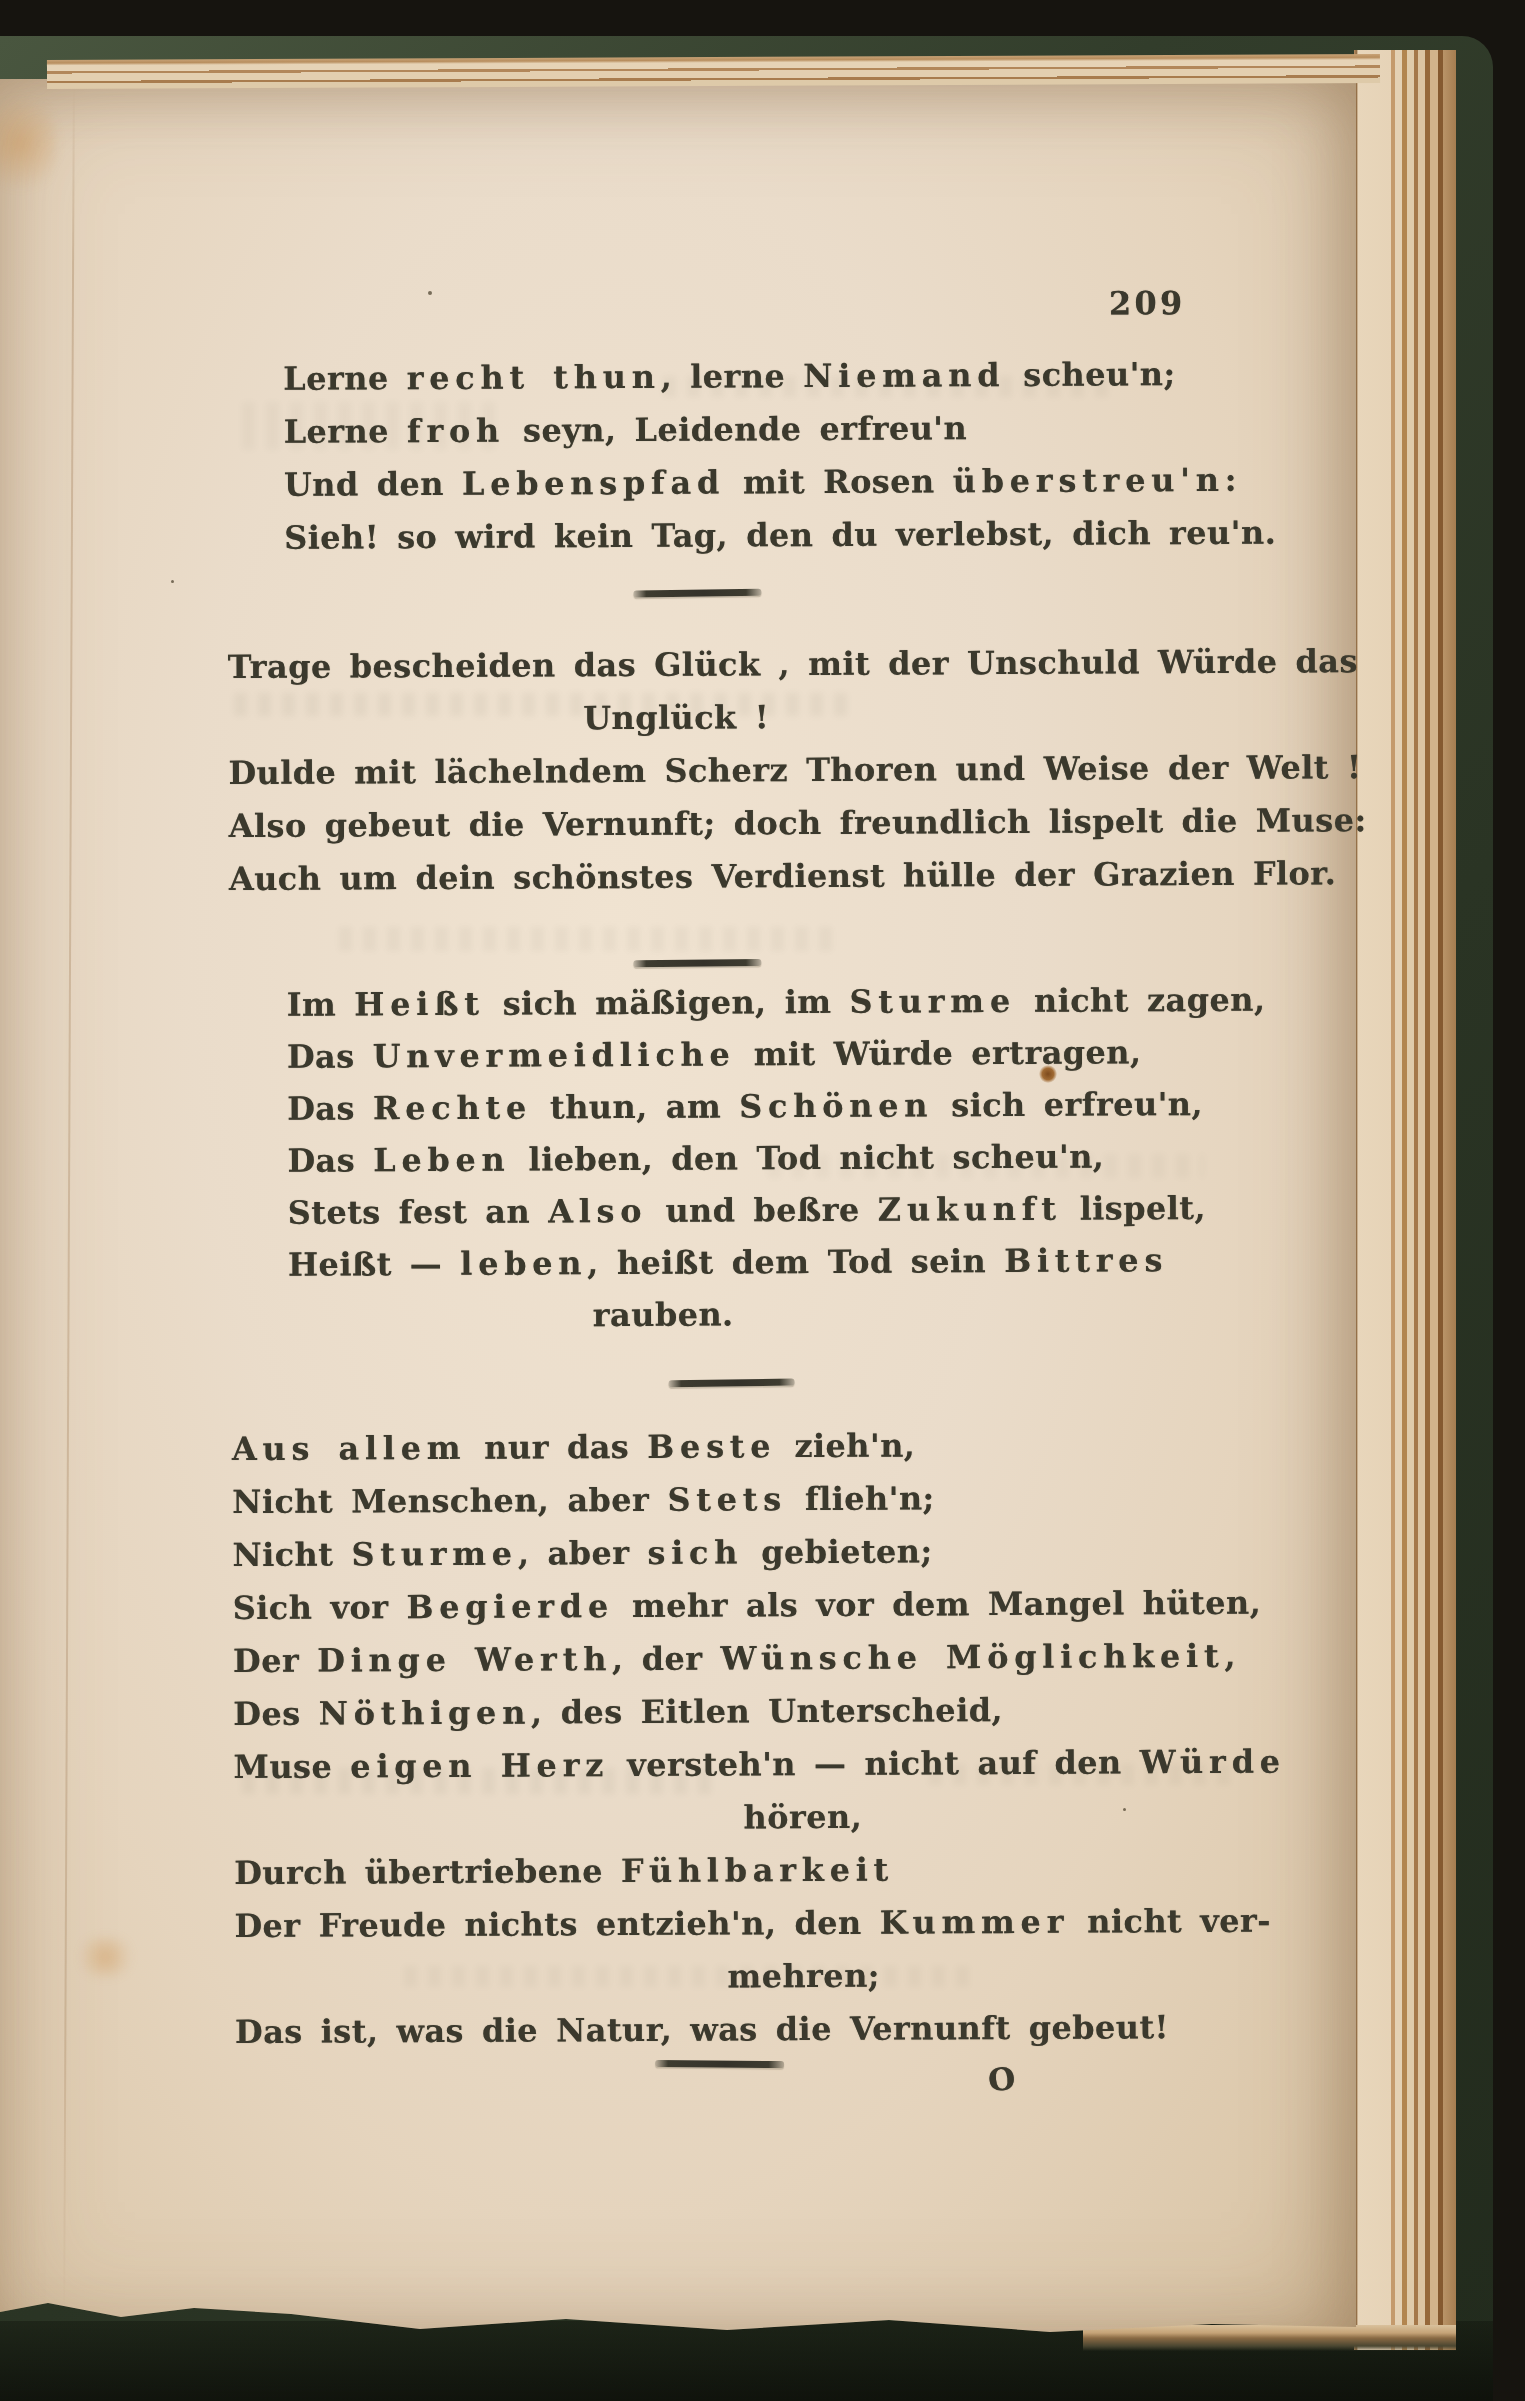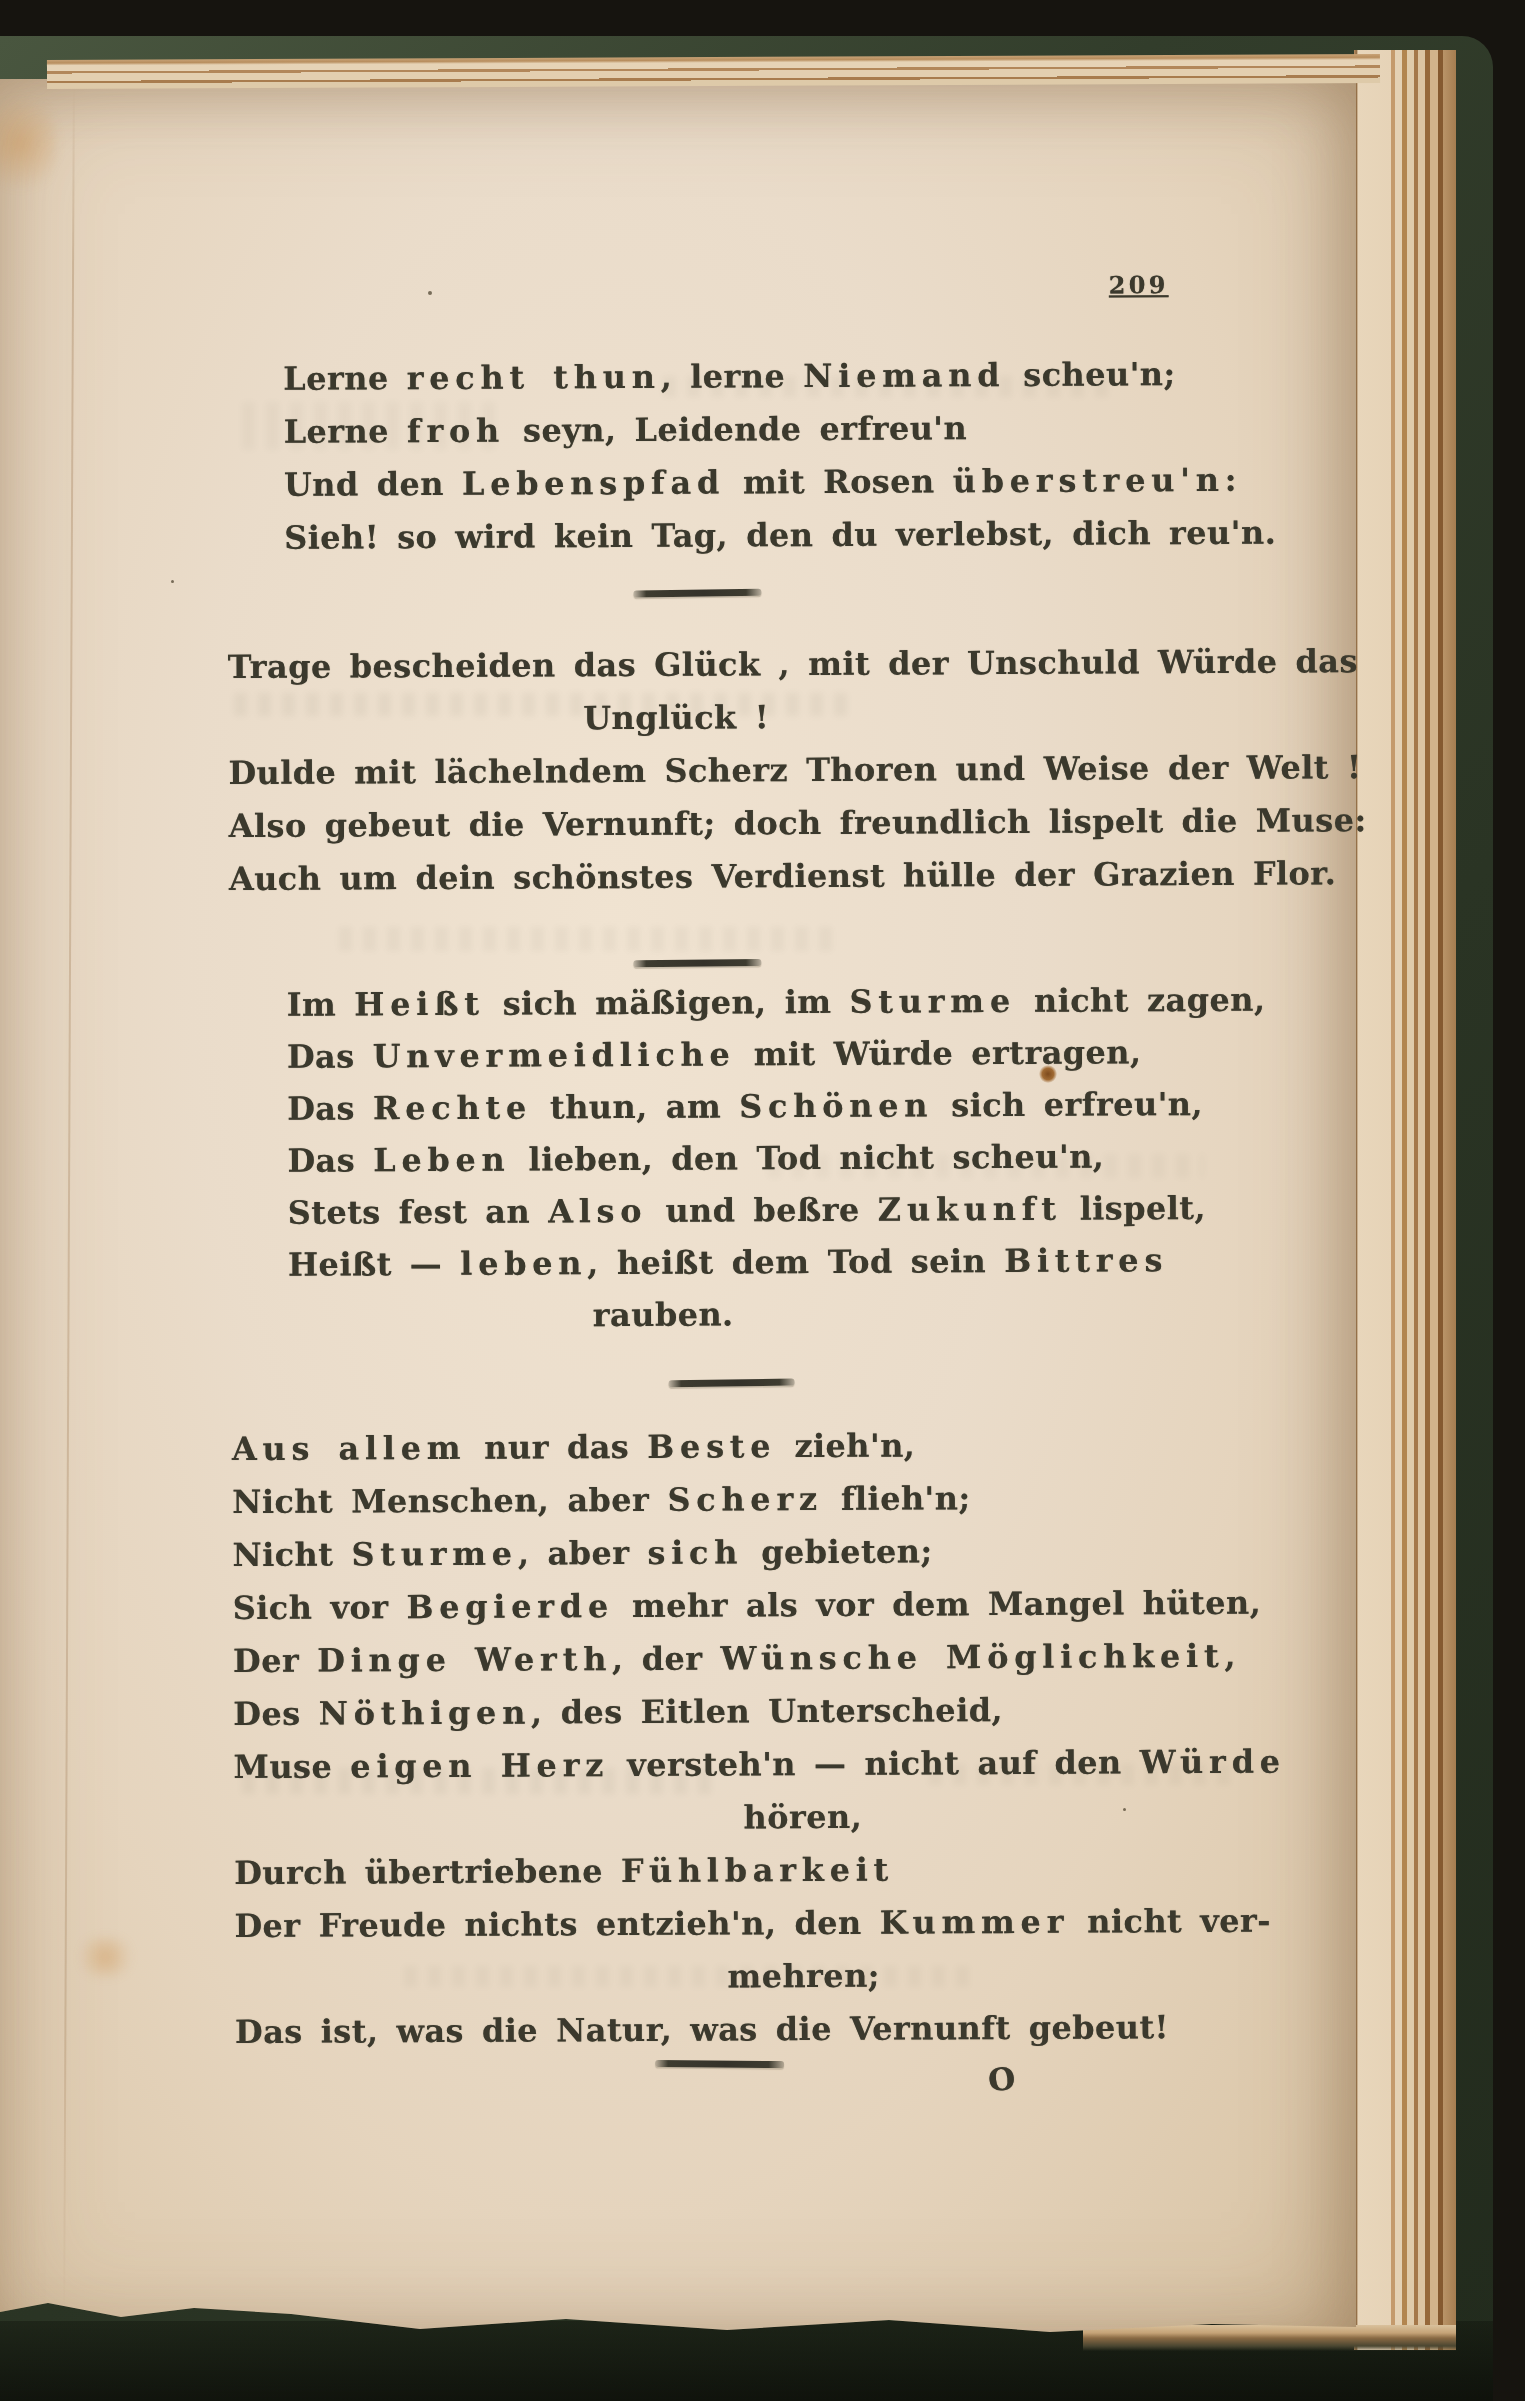--- a/index.html
+++ b/index.html
@@ -53,22 +53,22 @@
 
   .stain-dot{position:absolute;border-radius:50%;
     background:radial-gradient(circle,#7d4a1d 0%,#a06a33 45%,rgba(160,106,51,0) 72%);}
   .stain-smudge{position:absolute;border-radius:50%;filter:blur(4.8px);
     background:radial-gradient(circle,rgba(200,130,50,.35),rgba(200,130,50,0) 70%);}
   .speck{position:absolute;border-radius:50%;background:rgba(70,60,40,.7);}
 
   
   .text-area{position:absolute;left:0;top:0;width:1526px;height:2401px;
     color:#3b392d;transform:rotate(-0.3deg);transform-origin:242px 323px;}
-  .pagenum{position:absolute;left:1109px;top:275px;width:97px;font-size:24px;font-weight:bold;
-    letter-spacing:3.2px;text-shadow:0 0 0.8px rgba(55,52,38,.7);text-decoration:underline;}
+  .pagenum{position:absolute;left:1109px;top:289px;width:97px;font-size:32px;font-weight:bold;
+    letter-spacing:3.2px;text-shadow:0 0 0.8px rgba(55,52,38,.7);}
   .block{position:absolute;left:226px;width:1050px;font-weight:bold;
     text-shadow:0 0 0.8px rgba(55,52,38,.55);}
   .block .line{height:53px;line-height:53px;font-size:32px;letter-spacing:0.4px;word-spacing:6.5px;
     white-space:nowrap;}
   .block.indent .line{padding-left:57px;}
   .block .line.cont{text-align:center;padding-left:0;white-space:normal;}
   .sperr{letter-spacing:5.7px;}
   #stanza-1{top:353px;}
   #maxim-1{top:641px;}
   #stanza-2{top:979px;}
@@ -148,21 +148,21 @@
         <div class="line"><span>Das </span><span class="sperr">Rechte</span><span> thun, am </span><span class="sperr">Schönen</span><span> sich erfreu'n,</span></div>
         <div class="line"><span>Das </span><span class="sperr">Leben</span><span> lieben, den Tod nicht scheu'n,</span></div>
         <div class="line"><span>Stets fest an </span><span class="sperr">Also</span><span> und beßre </span><span class="sperr">Zukunft</span><span> lispelt,</span></div>
         <div class="line"><span>Heißt — </span><span class="sperr">leben</span><span>, heißt dem Tod sein </span><span class="sperr">Bittres</span></div>
         <div class="line cont"><span>rauben.</span></div>
       </div>
     <div class="rule" id="rule-3"></div>
 
     <div class="block" id="maxim-2">
         <div class="line"><span class="sperr">Aus allem</span><span> nur das </span><span class="sperr">Beste</span><span> zieh'n,</span></div>
-        <div class="line"><span>Nicht Menschen, aber </span><span class="sperr">Scherz</span><span> flieh'n;</span></div>
+        <div class="line"><span>Nicht Menschen, aber </span><span class="sperr">Stets</span><span> flieh'n;</span></div>
         <div class="line"><span>Nicht </span><span class="sperr">Sturme</span><span>, aber </span><span class="sperr">sich</span><span> gebieten;</span></div>
         <div class="line"><span>Sich vor </span><span class="sperr">Begierde</span><span> mehr als vor dem Mangel hüten,</span></div>
         <div class="line"><span>Der </span><span class="sperr">Dinge Werth</span><span>, der </span><span class="sperr">Wünsche Möglichkeit</span><span>,</span></div>
         <div class="line"><span>Des </span><span class="sperr">Nöthigen</span><span>, des Eitlen Unterscheid,</span></div>
         <div class="line"><span>Muse </span><span class="sperr">eigen Herz</span><span> versteh'n — nicht auf den </span><span class="sperr">Würde</span></div>
         <div class="line cont"><span>hören,</span></div>
         <div class="line"><span>Durch übertriebene </span><span class="sperr">Fühlbarkeit</span></div>
         <div class="line"><span>Der Freude nichts entzieh'n, den </span><span class="sperr">Kummer</span><span> nicht ver-</span></div>
         <div class="line cont"><span>mehren;</span></div>
         <div class="line"><span>Das ist, was die Natur, was die Vernunft gebeut!</span></div>

